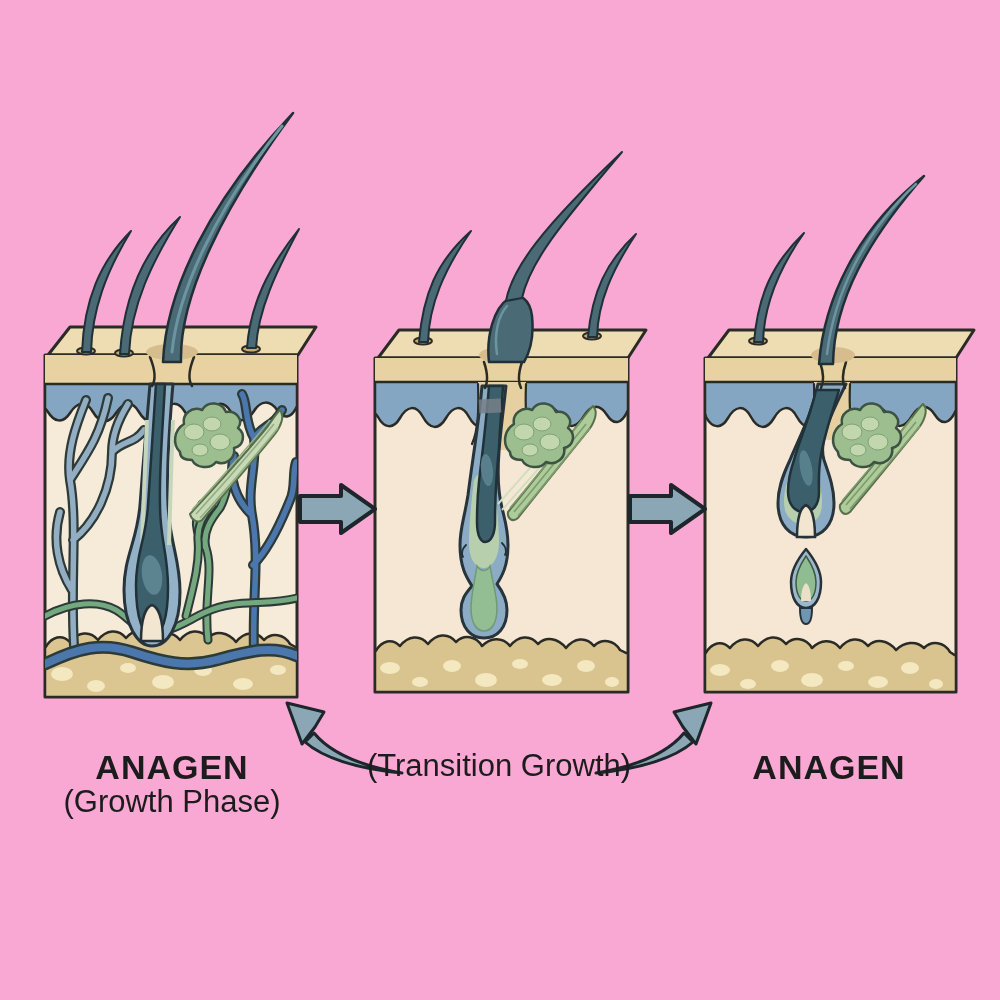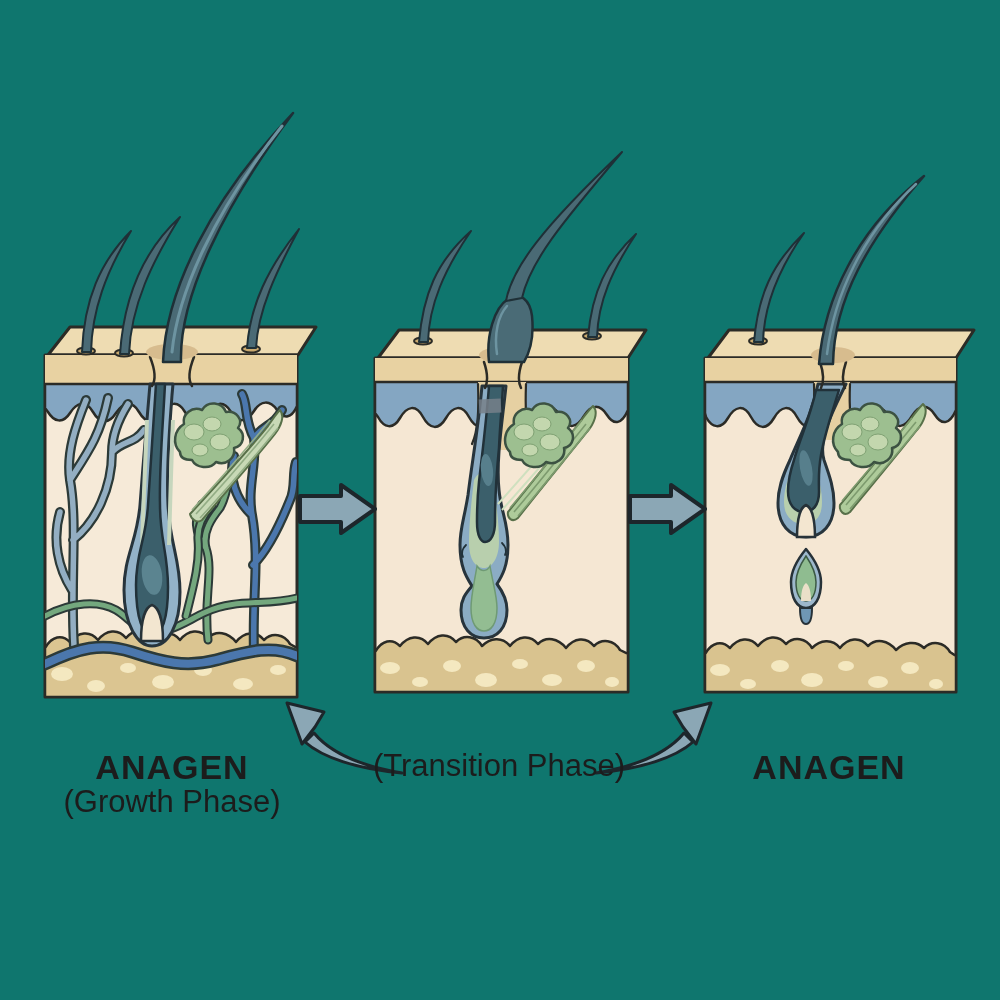--- a/index.html
+++ b/index.html
@@ -1,16 +1,16 @@
 <!DOCTYPE html>
 <html><head>
 <meta charset="utf-8">
 <style>
   html,body{margin:0;padding:0;background:#ffffff;}
-  .stage{position:relative;width:1000px;height:1000px;background:#0f766e;overflow:hidden;
+  .stage{position:relative;width:1000px;height:1000px;background:#f9a8d4;overflow:hidden;
          font-family:"Liberation Sans",sans-serif;}
   .stage svg{position:absolute;left:0;top:0;}
   .phase-label{position:absolute;text-align:center;color:#1c1c1c;}
   .phase-name{font-size:34px;font-weight:700;letter-spacing:1px;line-height:1.05;}
   .phase-sub{font-size:31px;font-weight:400;margin-top:0;line-height:1.05;}
   .vo{fill:none;stroke:#2c3a38;stroke-linecap:round;stroke-linejoin:round;}
   .vi{fill:none;stroke-linecap:round;stroke-linejoin:round;}
   .outline{stroke:#2b2b26;stroke-linejoin:round;}
 </style>
 </head>
@@ -203,19 +203,19 @@
     <path d="M596,773 C643,765 670,750 684,733 L693,742 C676,757 642,769 596,773 Z"></path>
     <path d="M711,703 L674,712 L683,727 L696,744 Z"></path>
   </g>
 </svg>
 
 <div class="phase-label" style="left:41px;top:750px;width:262px;">
   <div class="phase-name">ANAGEN</div>
   <div class="phase-sub">(Growth Phase)</div>
 </div>
 <div class="phase-label" style="left:366px;top:750px;width:266px;">
-  <div class="phase-sub">(Transition Phase)</div>
+  <div class="phase-sub">(Transition Growth)</div>
 </div>
 <div class="phase-label" style="left:698px;top:750px;width:262px;">
   <div class="phase-name">ANAGEN</div>
 </div>
 
 </div>
 
 </body></html>

